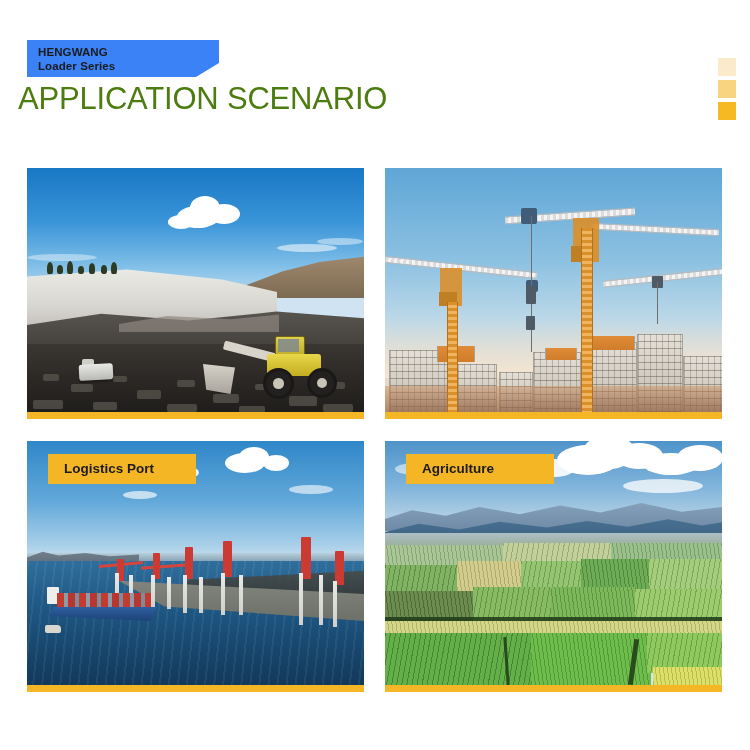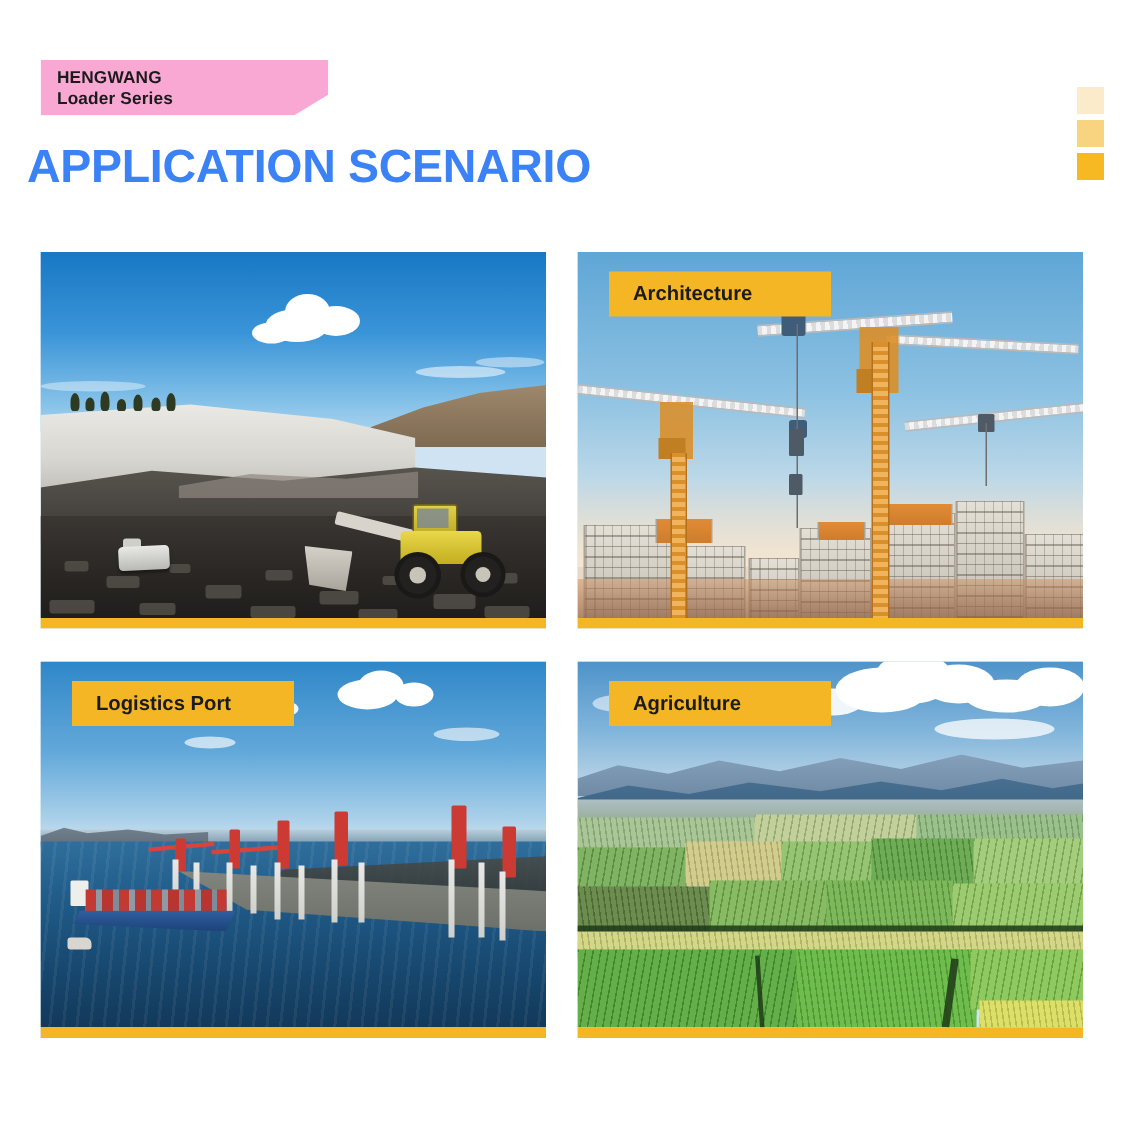--- a/index.html
+++ b/index.html
@@ -22,44 +22,44 @@
     width: 750px;
     height: 150px;
   }
 
   #brand-banner {
     position: absolute;
     left: 27px;
     top: 40px;
     width: 192px;
     height: 37px;
-    background: #f9a8d4;
+    background: #3b82f6;
     -webkit-clip-path: polygon(0 0, 100% 0, 100% 62%, 88% 100%, 0 100%);
     clip-path: polygon(0 0, 100% 0, 100% 62%, 88% 100%, 0 100%);
     padding: 0;
   }
   #brand-banner .brand-line {
     position: absolute;
     left: 11px;
     color: #1b1b1b;
     font-weight: bold;
     font-size: 11.5px;
     letter-spacing: .1px;
     white-space: nowrap;
   }
   #brand-banner .brand-line.l1 { top: 6px; }
   #brand-banner .brand-line.l2 { top: 20px; }
 
   #page-title {
     position: absolute;
     left: 18px;
-    top: 95px;
+    top: 83px;
     font-size: 31px;
-    font-weight: bold;
-    color: #3b82f6;
+    font-weight: normal;
+    color: #4d7c0f;
     letter-spacing: -0.2px;
     white-space: nowrap;
     line-height: 1;
   }
 
   
   #deco-squares {
     position: absolute;
     left: 718px;
     top: 58px;
@@ -570,21 +570,20 @@
 
       <div class="crane-jib craneA-jib"></div>
       <div class="crane-jib craneA-jib2"></div>
       <div class="crane-top craneA-tower"></div>
       <div class="craneA-cab"></div>
       <div class="crane-mast craneA-mast"></div>
       <div class="craneA-trolley"></div>
       <div class="crane-cable craneA-cable"></div>
       <div class="crane-hook craneA-hook"></div>
     </div>
-    <div class="card-label wide">Architecture</div>
     <div class="card-bottom-bar"></div>
   </div>
 
   <div class="scenario-card c3">
     <div class="photo">
       <div class="sky-agri"></div>
       <div class="cloud agri-cloud-a"></div>
       <div class="cloud agri-cloud-b"></div>
       <div class="cloud agri-cloud-c"></div>
       <div class="cloud agri-cloud-d"></div>

